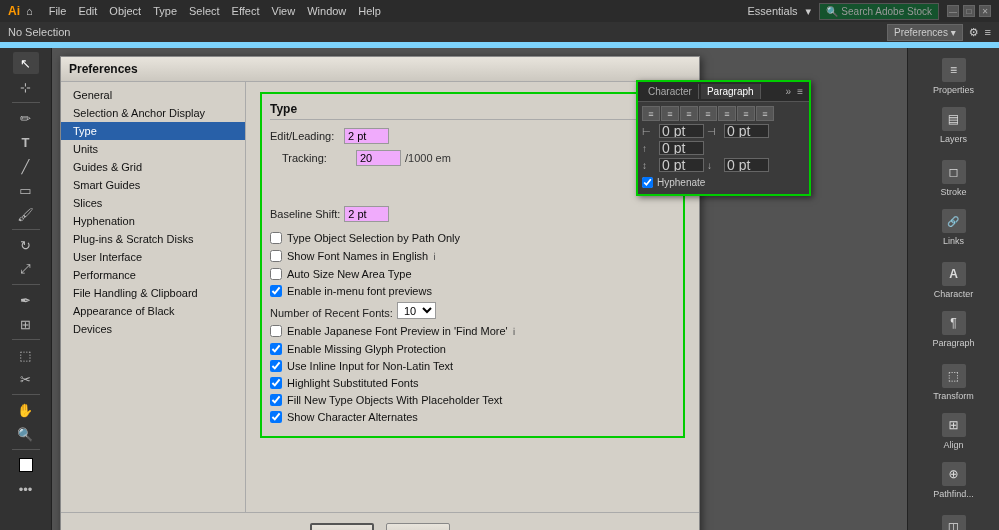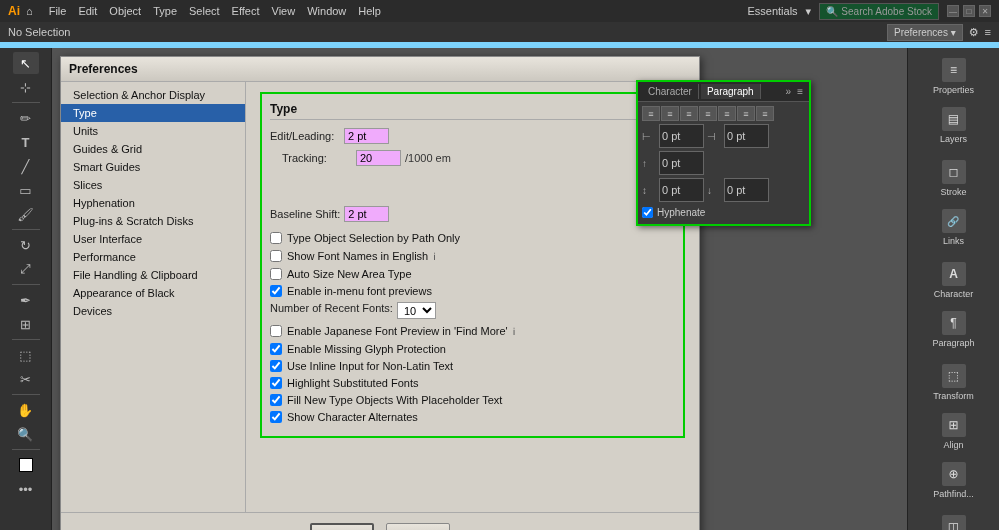--- a/index.html
+++ b/index.html
@@ -229,21 +229,21 @@
       width: 12px; height: 12px;
       cursor: pointer;
     }
     .checkbox-label {
       font-size: 11px;
       color: #111;
     }
 
     .number-field-row {
       display: flex;
-      align-items: flex-start;
+      align-items: flex-end;
       margin-bottom: 5px;
       gap: 4px;
     }
     .number-field-label {
       font-size: 11px;
       color: #222;
     }
     .number-select {
       height: 17px;
       font-size: 11px;
@@ -372,25 +372,25 @@
       gap: 3px;
       margin-bottom: 3px;
     }
     .small-icon {
       font-size: 10px;
       color: #aaa;
       width: 14px;
     }
     .small-input {
       width: 45px;
-      height: 24px;
+      height: 14px;
       background: #2a2a2a;
       border: 1px solid #666;
       color: #ccc;
-      font-size: 11px;
+      font-size: 14px;
       padding: 0 2px;
     }
     .hyphenate-row {
       display: flex;
       align-items: center;
       gap: 4px;
       padding: 2px 0;
     }
     .hyphenate-row input {
       width: 11px; height: 11px;
@@ -473,20 +473,21 @@
   <div class="center-area">
 
     <div class="dialog-overlay">
       <div class="dialog">
         <div class="dialog-title-bar">
           <span>Preferences</span>
         </div>
         <div class="dialog-body">
 
           <div class="sidebar-nav">
+            <div class="nav-item">General</div>
             <div class="nav-item">Selection &amp; Anchor Display</div>
             <div class="nav-item active">Type</div>
             <div class="nav-item">Units</div>
             <div class="nav-item">Guides &amp; Grid</div>
             <div class="nav-item">Smart Guides</div>
             <div class="nav-item">Slices</div>
             <div class="nav-item">Hyphenation</div>
             <div class="nav-item">Plug-ins &amp; Scratch Disks</div>
             <div class="nav-item">User Interface</div>
             <div class="nav-item">Performance</div>

